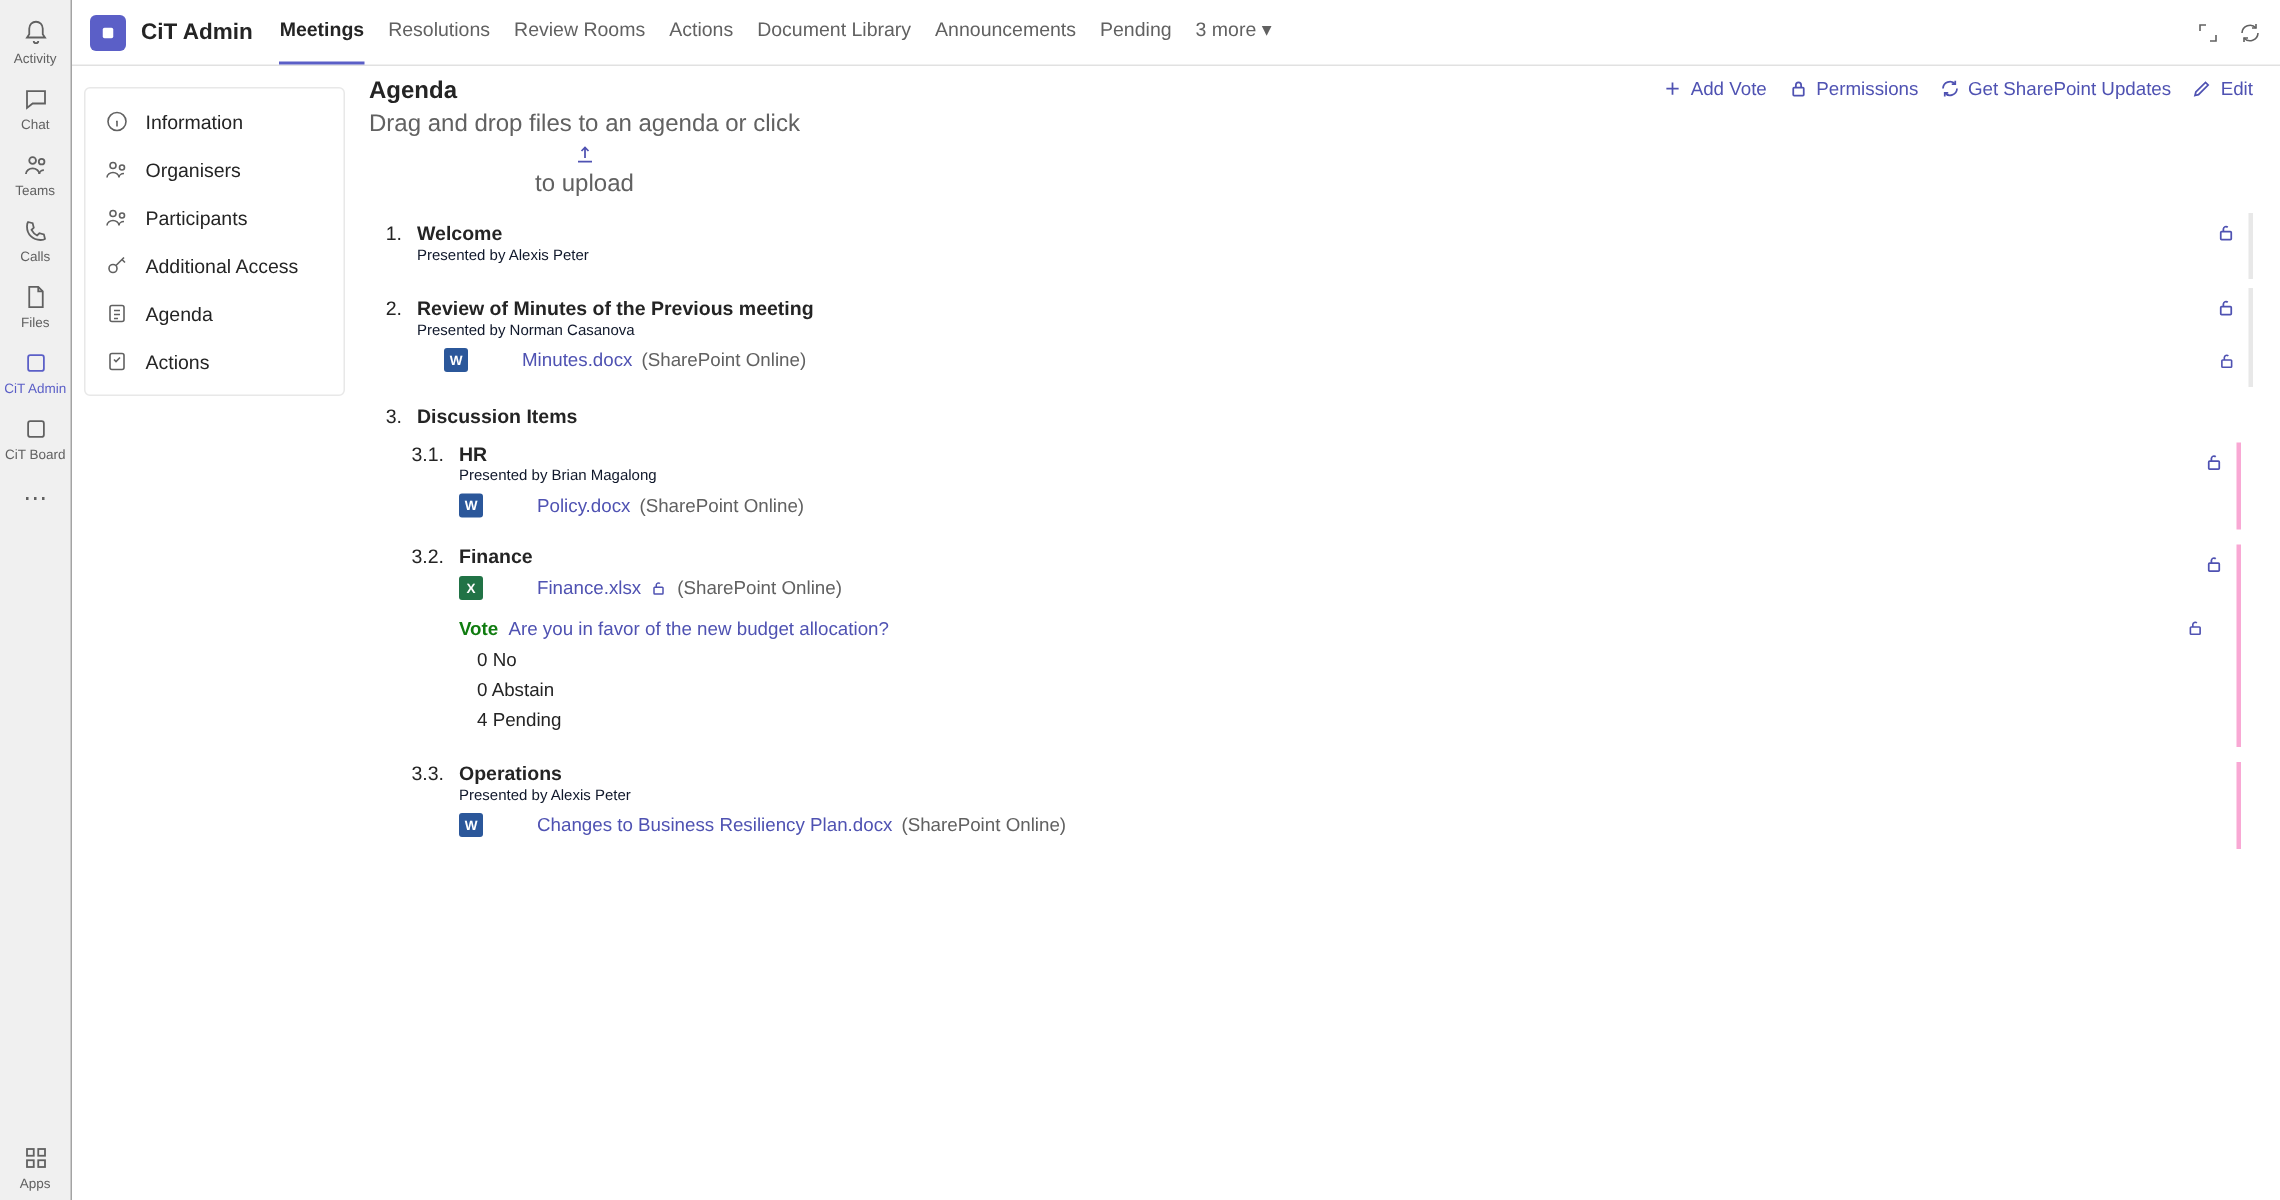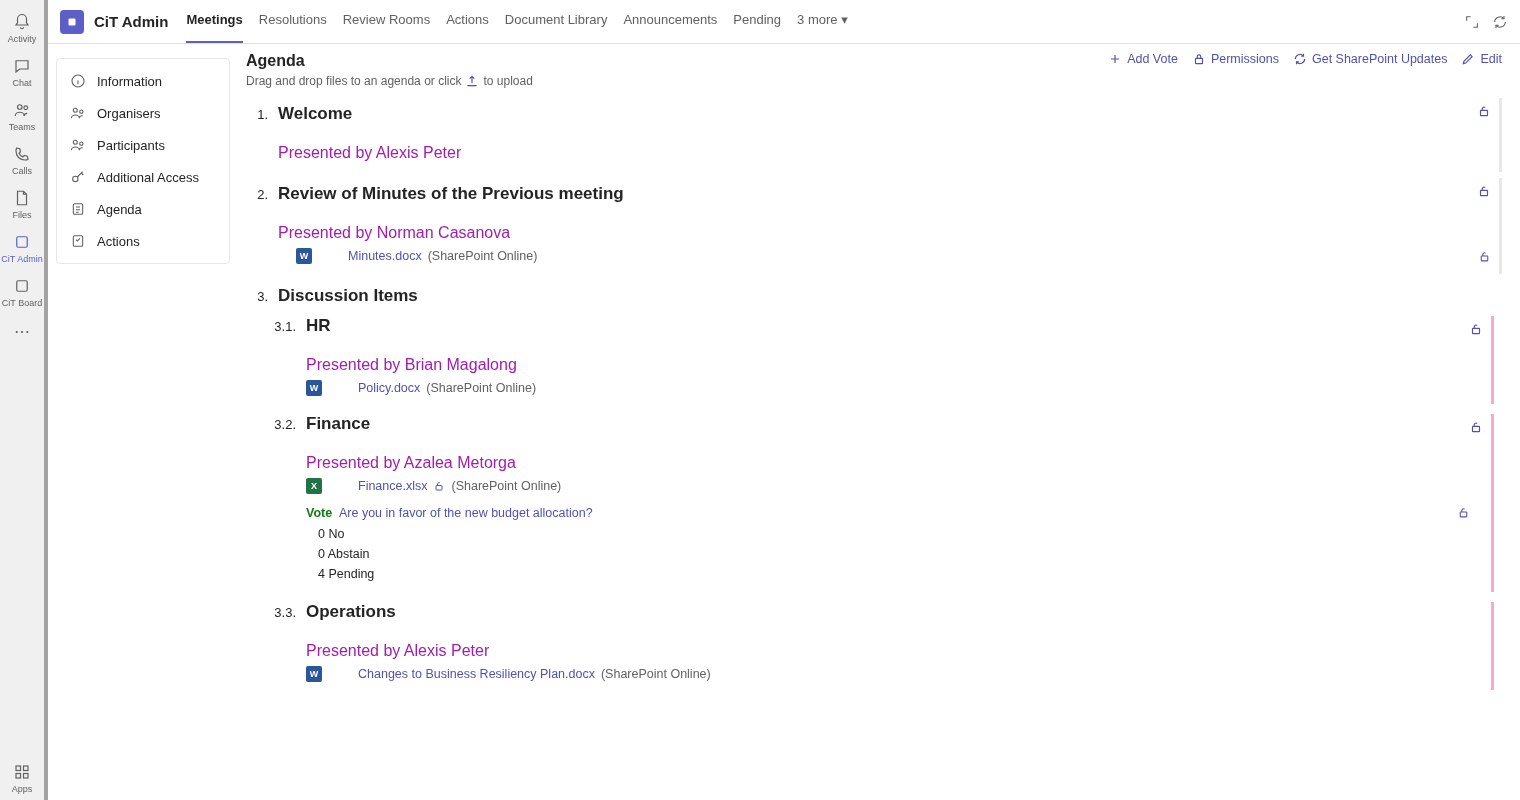--- a/index.html
+++ b/index.html
@@ -7,21 +7,21 @@
   font-family: "Segoe UI", -apple-system, sans-serif;
   font-size: 13px;
   color: #242424;
   background: #f5f5f5;
   overflow: hidden;
 }
 .app { display: flex; height: 100vh; background: #fff; }
 .rail {
   width: 48px;
   background: #f0f0f0;
-  border-right: 4px solid #a3a3a3;
+  border-right: 1px solid #a3a3a3;
   display: flex;
   flex-direction: column;
   align-items: center;
   padding-top: 6px;
 }
 .rail-item {
   width: 48px;
   padding: 6px 0;
   display: flex;
   flex-direction: column;
@@ -86,38 +86,38 @@
   padding: 8px 12px;
   cursor: pointer;
   color: #242424;
   font-size: 13px;
 }
 .side-icon { width: 18px; display: flex; justify-content: center; color: #616161; }
 
 .agenda-area { flex: 1; padding: 8px 18px 18px 8px; overflow: auto; }
 .agenda-header { display: flex; align-items: flex-start; margin-bottom: 10px; }
 .agenda-title { font-size: 16px; font-weight: 700; }
-.agenda-sub { font-size: 12px; color: #616161; margin-top: 4px; display: flex; align-items: center; gap: 4px; }
+.agenda-sub { font-size: 16px; color: #616161; margin-top: 4px; display: flex; align-items: center; gap: 4px; flex-direction: column; }
 .actions { margin-left: auto; display: flex; gap: 14px; align-items: flex-end; }
 .action-btn {
   display: flex; align-items: center; gap: 5px;
   color: #4f52b2; font-size: 12.5px; cursor: pointer;
 }
 
 .agenda-list { margin-top: 10px; }
 .item-block {
   border-right: 3px solid #e8e8e8;
   padding: 6px 8px 10px 0;
   margin-bottom: 6px;
   position: relative;
 }
 .item-head { display: flex; gap: 10px; align-items: baseline; }
 .item-num { width: 22px; text-align: right; font-size: 13px; }
-.item-title { font-size: 17px; font-weight: 600; }
-.item-presenter { font-size: 16px; color: #a21caf; margin-left: 32px; margin-top: 20px; }
+.item-title { font-size: 13px; font-weight: 600; }
+.item-presenter { font-size: 10px; color: #0f172a; margin-left: 32px; margin-top: 2px; }
 .file-row {
   margin-left: 50px; margin-top: 6px;
   display: flex; align-items: center; gap: 6px;
   font-size: 12.5px;
 }
 .file-link { color: #4f52b2; cursor: pointer; margin-left: 30px; }
 .file-src { color: #616161; }
 .doc-icon-word { width: 16px; height: 16px; background: #2b579a; border-radius: 2px; display: inline-flex; align-items: center; justify-content: center; color: #fff; font-size: 9px; font-weight: 700; }
 .doc-icon-excel { width: 16px; height: 16px; background: #217346; border-radius: 2px; display: inline-flex; align-items: center; justify-content: center; color: #fff; font-size: 9px; font-weight: 700; }
 .lock-right {
@@ -438,21 +438,20 @@
               <span class="lock-right">
                   <svg width="14" height="14" viewBox="0 0 24 24" fill="none" stroke="currentColor" stroke-width="2">
                     <rect x="6" y="11" width="12" height="9" rx="1"></rect>
                     <path d="M9 11V8a3 3 0 015-2"></path>
                   </svg>
                 </span>
               <div class="item-head sub-head">
                 <div class="item-num">3.2.</div>
                 <div class="item-title">Finance</div>
               </div>
-              <div class="item-presenter" style="margin-left:60px">Presented by Azalea Metorga</div>
               <div class="file-row">
                 <span class="doc-icon-excel">X</span>
                 <span class="file-link">Finance.xlsx</span>
                 <span style="color:#4f52b2">
                     <svg width="12" height="12" viewBox="0 0 24 24" fill="none" stroke="currentColor" stroke-width="2">
                       <rect x="6" y="11" width="12" height="9" rx="1"></rect>
                       <path d="M9 11V8a3 3 0 015-2"></path>
                     </svg>
                   </span>
                 <span class="file-src">(SharePoint Online)</span>

